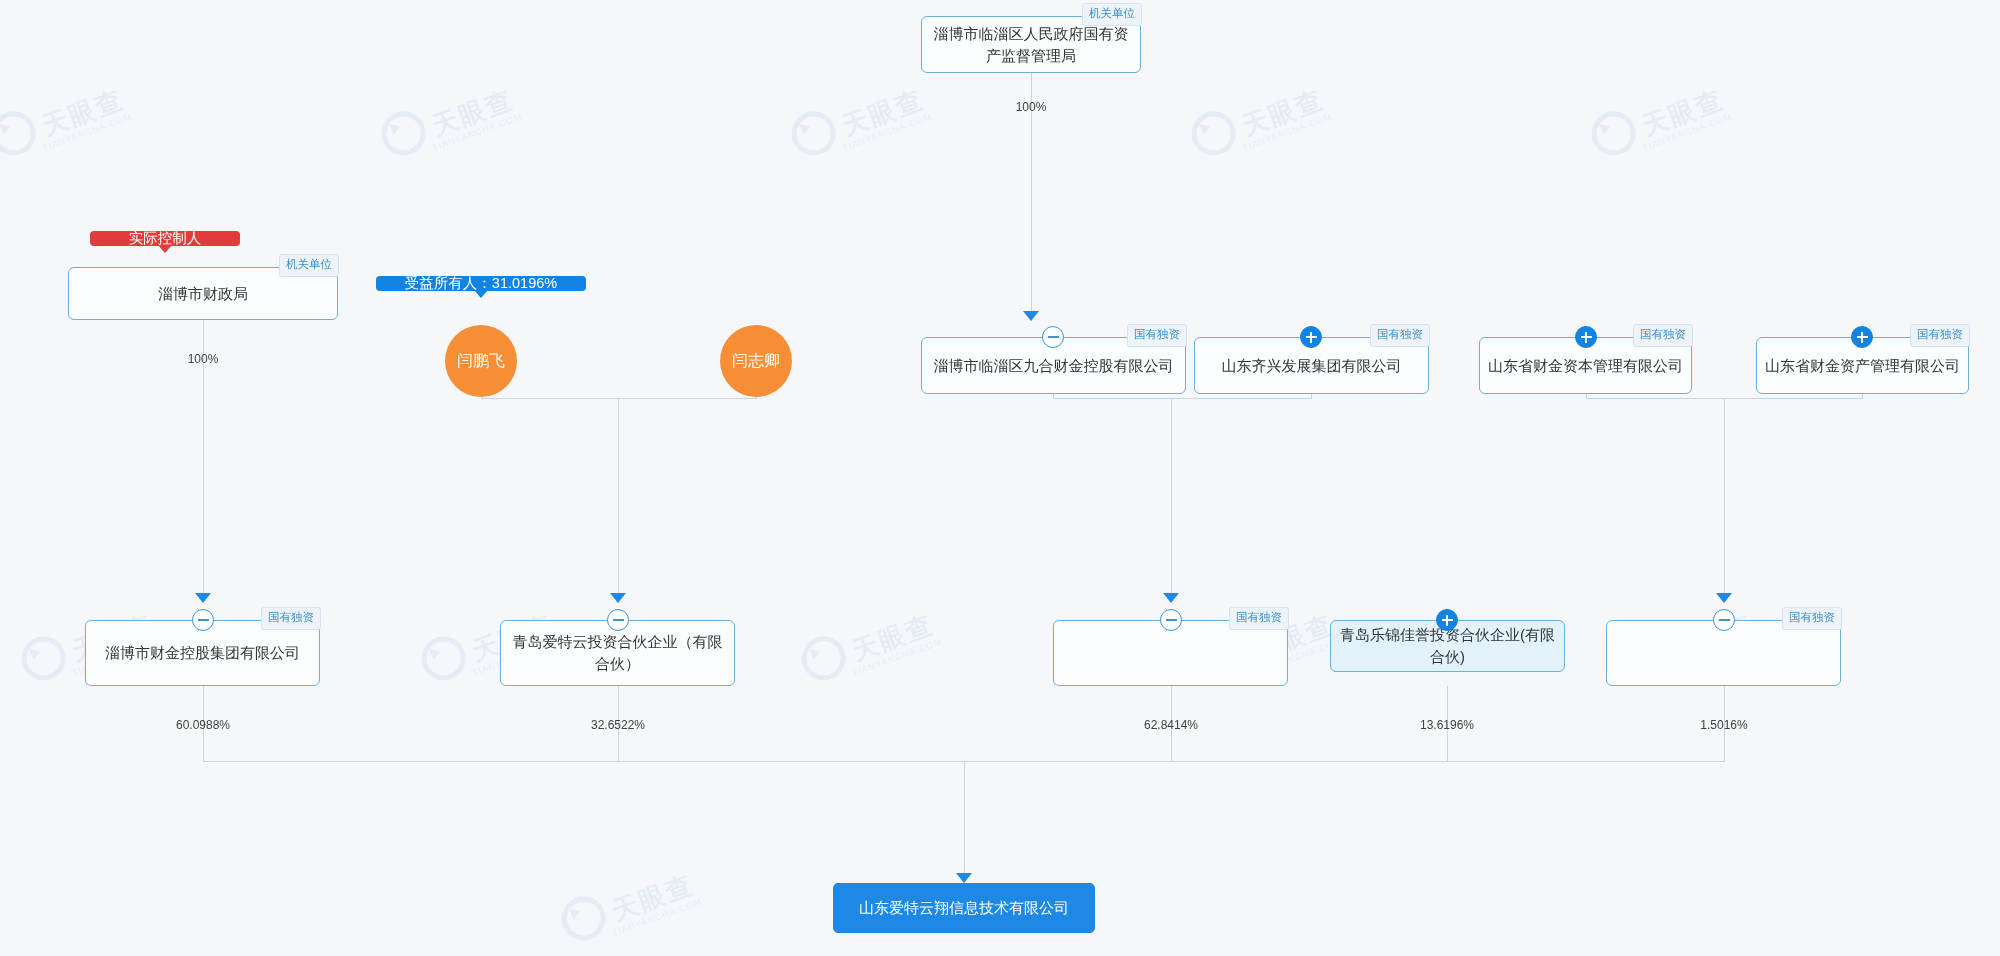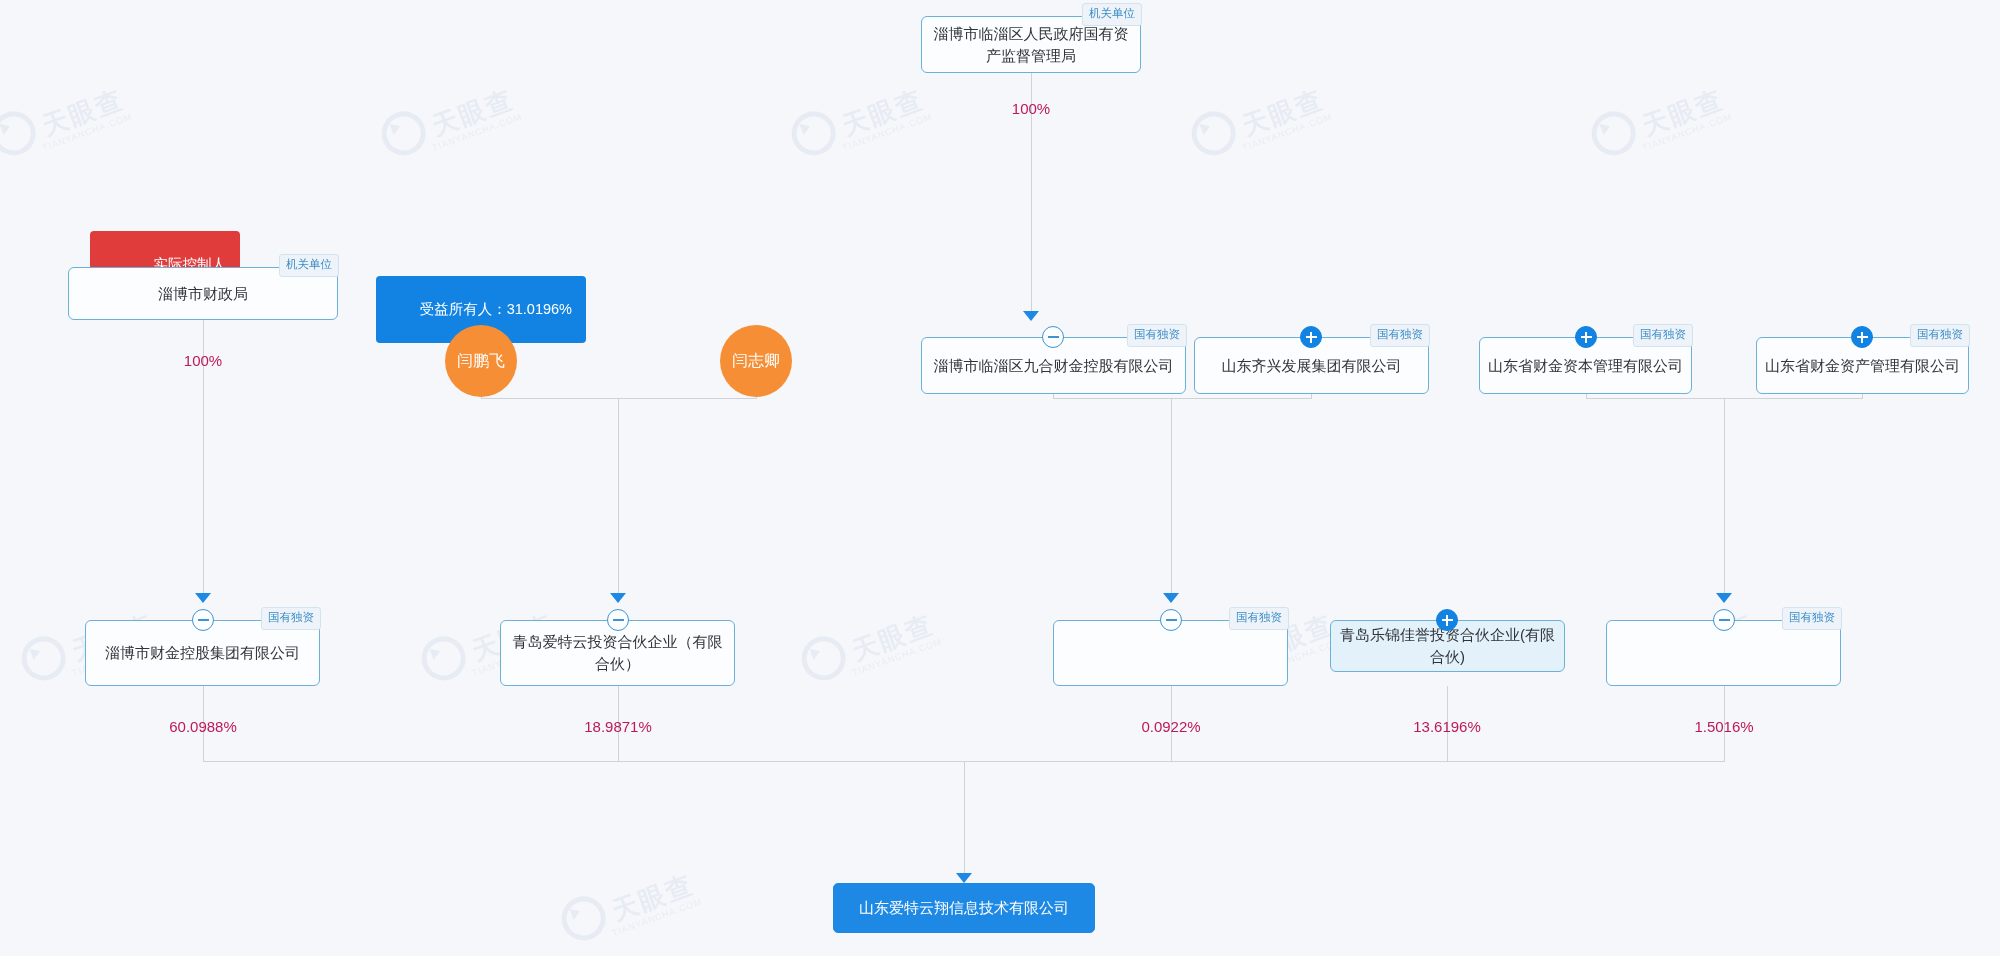--- a/index.html
+++ b/index.html
@@ -80,22 +80,22 @@
     height: 0;
     border-left: 8px solid transparent;
     border-right: 8px solid transparent;
     border-top: 10px solid #1e88e5;
     pointer-events: none;
   }
 
   
   .pct {
     position: absolute;
-    color: #be185d;
-    font-size: 15px;
+    color: #404040;
+    font-size: 12px;
     white-space: nowrap;
     transform: translateX(-50%);
   }
 
   
   .node {
     position: absolute;
     box-sizing: border-box;
     border: 1px solid #6ab0d8;
     border-radius: 6px;
@@ -145,23 +145,23 @@
     box-sizing: border-box;
   }
 
   
   .tag {
     position: absolute;
     border-radius: 4px;
     color: #ffffff;
     font-size: 14.5px;
     line-height: 1;
-    padding: 26px 14px;
+    padding: 0 14px;
     white-space: nowrap;
-    text-align: right;
+    text-align: center;
   }
   .tag::after {
     content: "";
     position: absolute;
     left: 50%;
     bottom: -7px;
     margin-left: -7px;
     width: 0;
     height: 0;
     border-left: 7px solid transparent;
@@ -302,22 +302,22 @@
   <div class="line v" style="left:203px; top:686px; height:75px;"></div>
   <div class="line v" style="left:618px; top:686px; height:75px;"></div>
   <div class="line v" style="left:1171px; top:686px; height:75px;"></div>
   <div class="line v" style="left:1447px; top:686px; height:75px;"></div>
   <div class="line v" style="left:1724px; top:686px; height:75px;"></div>
   <div class="line h" style="left:203px; top:761px; width:1522px;"></div>
   <div class="line v" style="left:964px; top:761px; height:116px;"></div>
   <div class="arrow-down" style="left:956px; top:873px;"></div>
 
   <div class="pct" style="left:203px; top:718px;">60.0988%</div>
-  <div class="pct" style="left:618px; top:718px;">18.9871%</div>
-  <div class="pct" style="left:1171px; top:718px;">0.0922%</div>
+  <div class="pct" style="left:618px; top:718px;">32.6522%</div>
+  <div class="pct" style="left:1171px; top:718px;">62.8414%</div>
   <div class="pct" style="left:1447px; top:718px;">13.6196%</div>
   <div class="pct" style="left:1724px; top:718px;">1.5016%</div>
 
   <div class="node" style="left:921px; top:16px; width:220px; height:57px;">
     <span>淄博市临淄区人民政府国有资产监督管理局</span>
     <span class="badge-gy">机关单位</span>
   </div>
 
   <div class="tag red" style="left:90px; top:231px; width:150px; box-sizing:border-box;">
     <span>实际控制人</span>

